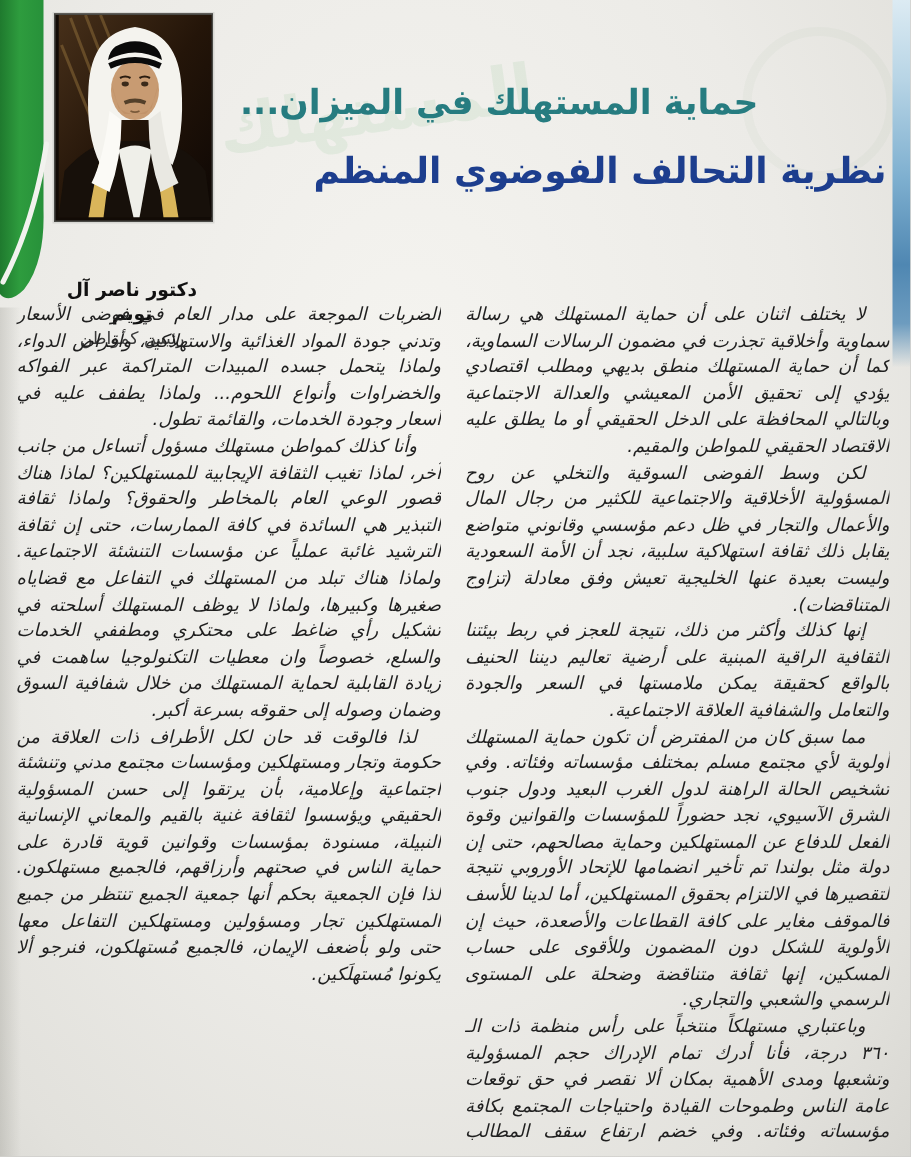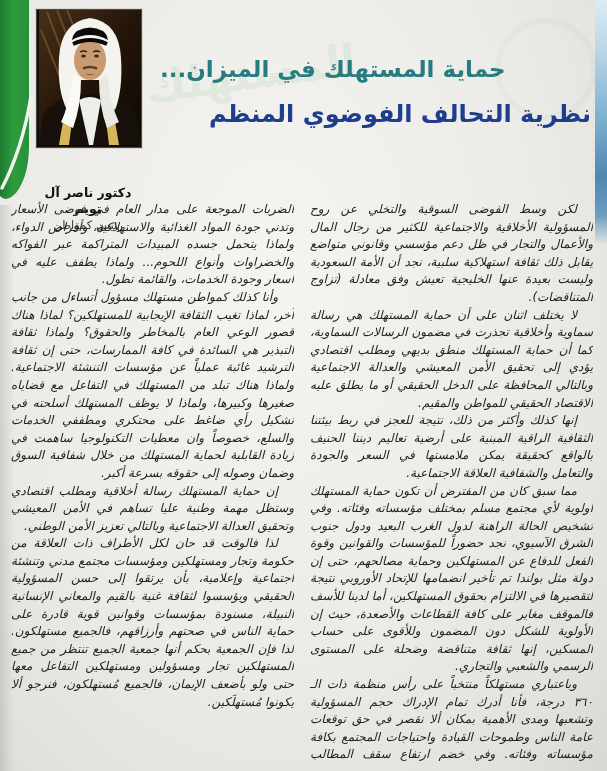--- a/index.html
+++ b/index.html
@@ -136,28 +136,27 @@
   <div class="caption">
     <div class="name">دكتور ناصر آل تويم</div>
     <div class="role">رئيس كمواطن</div>
   </div>
 
   <div class="kicker">حماية المستهلك في الميزان...</div>
   <div class="headline">نظرية التحالف الفوضوي المنظم</div>
 
   <div class="columns">
     <div class="col">
+      <p class="indent">لا يختلف اثنان على أن حماية المستهلك هي رسالة سماوية وأخلاقية تجذرت في مضمون الرسالات السماوية، كما أن حماية المستهلك منطق بديهي ومطلب اقتصادي يؤدي إلى تحقيق الأمن المعيشي والعدالة الاجتماعية وبالتالي المحافظة على الدخل الحقيقي أو ما يطلق عليه الاقتصاد الحقيقي للمواطن والمقيم.</p>
       <p class="indent">لكن وسط الفوضى السوقية والتخلي عن روح المسؤولية الأخلاقية والاجتماعية للكثير من رجال المال والأعمال والتجار في ظل دعم مؤسسي وقانوني متواضع يقابل ذلك ثقافة استهلاكية سلبية، نجد أن الأمة السعودية وليست بعيدة عنها الخليجية تعيش وفق معادلة (تزاوج المتناقضات).</p>
-      <p class="indent">لا يختلف اثنان على أن حماية المستهلك هي رسالة سماوية وأخلاقية تجذرت في مضمون الرسالات السماوية، كما أن حماية المستهلك منطق بديهي ومطلب اقتصادي يؤدي إلى تحقيق الأمن المعيشي والعدالة الاجتماعية وبالتالي المحافظة على الدخل الحقيقي أو ما يطلق عليه الاقتصاد الحقيقي للمواطن والمقيم.</p>
       <p class="indent">إنها كذلك وأكثر من ذلك، نتيجة للعجز في ربط بيئتنا الثقافية الراقية المبنية على أرضية تعاليم ديننا الحنيف بالواقع كحقيقة يمكن ملامستها في السعر والجودة والتعامل والشفافية العلاقة الاجتماعية.</p>
       <p class="indent">مما سبق كان من المفترض أن تكون حماية المستهلك أولوية لأي مجتمع مسلم بمختلف مؤسساته وفئاته. وفي تشخيص الحالة الراهنة لدول الغرب البعيد ودول جنوب الشرق الآسيوي، نجد حضوراً للمؤسسات والقوانين وقوة الفعل للدفاع عن المستهلكين وحماية مصالحهم، حتى إن دولة مثل بولندا تم تأخير انضمامها للإتحاد الأوروبي نتيجة لتقصيرها في الالتزام بحقوق المستهلكين، أما لدينا للأسف فالموقف مغاير على كافة القطاعات والأصعدة، حيث إن الأولوية للشكل دون المضمون وللأقوى على حساب المسكين، إنها ثقافة متناقضة وضحلة على المستوى الرسمي والشعبي والتجاري.</p>
       <p class="indent">وباعتباري مستهلكاً منتخباً على رأس منظمة ذات الـ ٣٦٠ درجة، فأنا أدرك تمام الإدراك حجم المسؤولية وتشعبها ومدى الأهمية بمكان ألا نقصر في حق توقعات عامة الناس وطموحات القيادة واحتياجات المجتمع بكافة مؤسساته وفئاته. وفي خضم ارتفاع سقف المطالب وتجاذب المصالح وقصور الموارد وعدم التجاوب الرسمي والتوجس التجاري، يجب أن نعترف ونعلن بأن واقع الغش التجاري والدوائي والغذائي وسرطان الأسعار وخلاف ذلك، أوسع وأعمق كثيراً مما قد توحي به العناوين الرئيسية.</p>
 
     </div>
     <div class="col">
       <p>الضربات الموجعة على مدار العام في فوضى الأسعار وتدني جودة المواد الغذائية والاستهلاكية، وأقراص الدواء، ولماذا يتحمل جسده المبيدات المتراكمة عبر الفواكه والخضراوات وأنواع اللحوم... ولماذا يطفف عليه في أسعار وجودة الخدمات، والقائمة تطول.</p>
       <p class="indent">وأنا كذلك كمواطن مستهلك مسؤول أتساءل من جانب آخر، لماذا تغيب الثقافة الإيجابية للمستهلكين؟ لماذا هناك قصور الوعي العام بالمخاطر والحقوق؟ ولماذا ثقافة التبذير هي السائدة في كافة الممارسات، حتى إن ثقافة الترشيد غائبة عملياً عن مؤسسات التنشئة الاجتماعية. ولماذا هناك تبلد من المستهلك في التفاعل مع قضاياه صغيرها وكبيرها، ولماذا لا يوظف المستهلك أسلحته في تشكيل رأي ضاغط على محتكري ومطففي الخدمات والسلع، خصوصاً وان معطيات التكنولوجيا ساهمت في زيادة القابلية لحماية المستهلك من خلال شفافية السوق وضمان وصوله إلى حقوقه بسرعة أكبر.</p>
-      <p class="indent">إن حماية المستهلك رسالة أخلاقية ومطلب اقتصادي وستظل مهمة وطنية عليا تساهم في الأمن المعيشي وتحقيق العدالة الاجتماعية وبالتالي تعزيز الأمن الوطني.</p>
       <p class="indent">لذا فالوقت قد حان لكل الأطراف ذات العلاقة من حكومة وتجار ومستهلكين ومؤسسات مجتمع مدني وتنشئة اجتماعية وإعلامية، بأن يرتقوا إلى حسن المسؤولية الحقيقي ويؤسسوا لثقافة غنية بالقيم والمعاني الإنسانية النبيلة، مسنودة بمؤسسات وقوانين قوية قادرة على حماية الناس في صحتهم وأرزاقهم، فالجميع مستهلكون. لذا فإن الجمعية بحكم أنها جمعية الجميع تنتظر من جميع المستهلكين تجار ومسؤولين ومستهلكين التفاعل معها حتى ولو بأضعف الإيمان، فالجميع مُستهلكون، فنرجو ألا يكونوا مُستهلَكين.</p>
     </div>
   </div>
 
 </div>
 
 </body></html>

